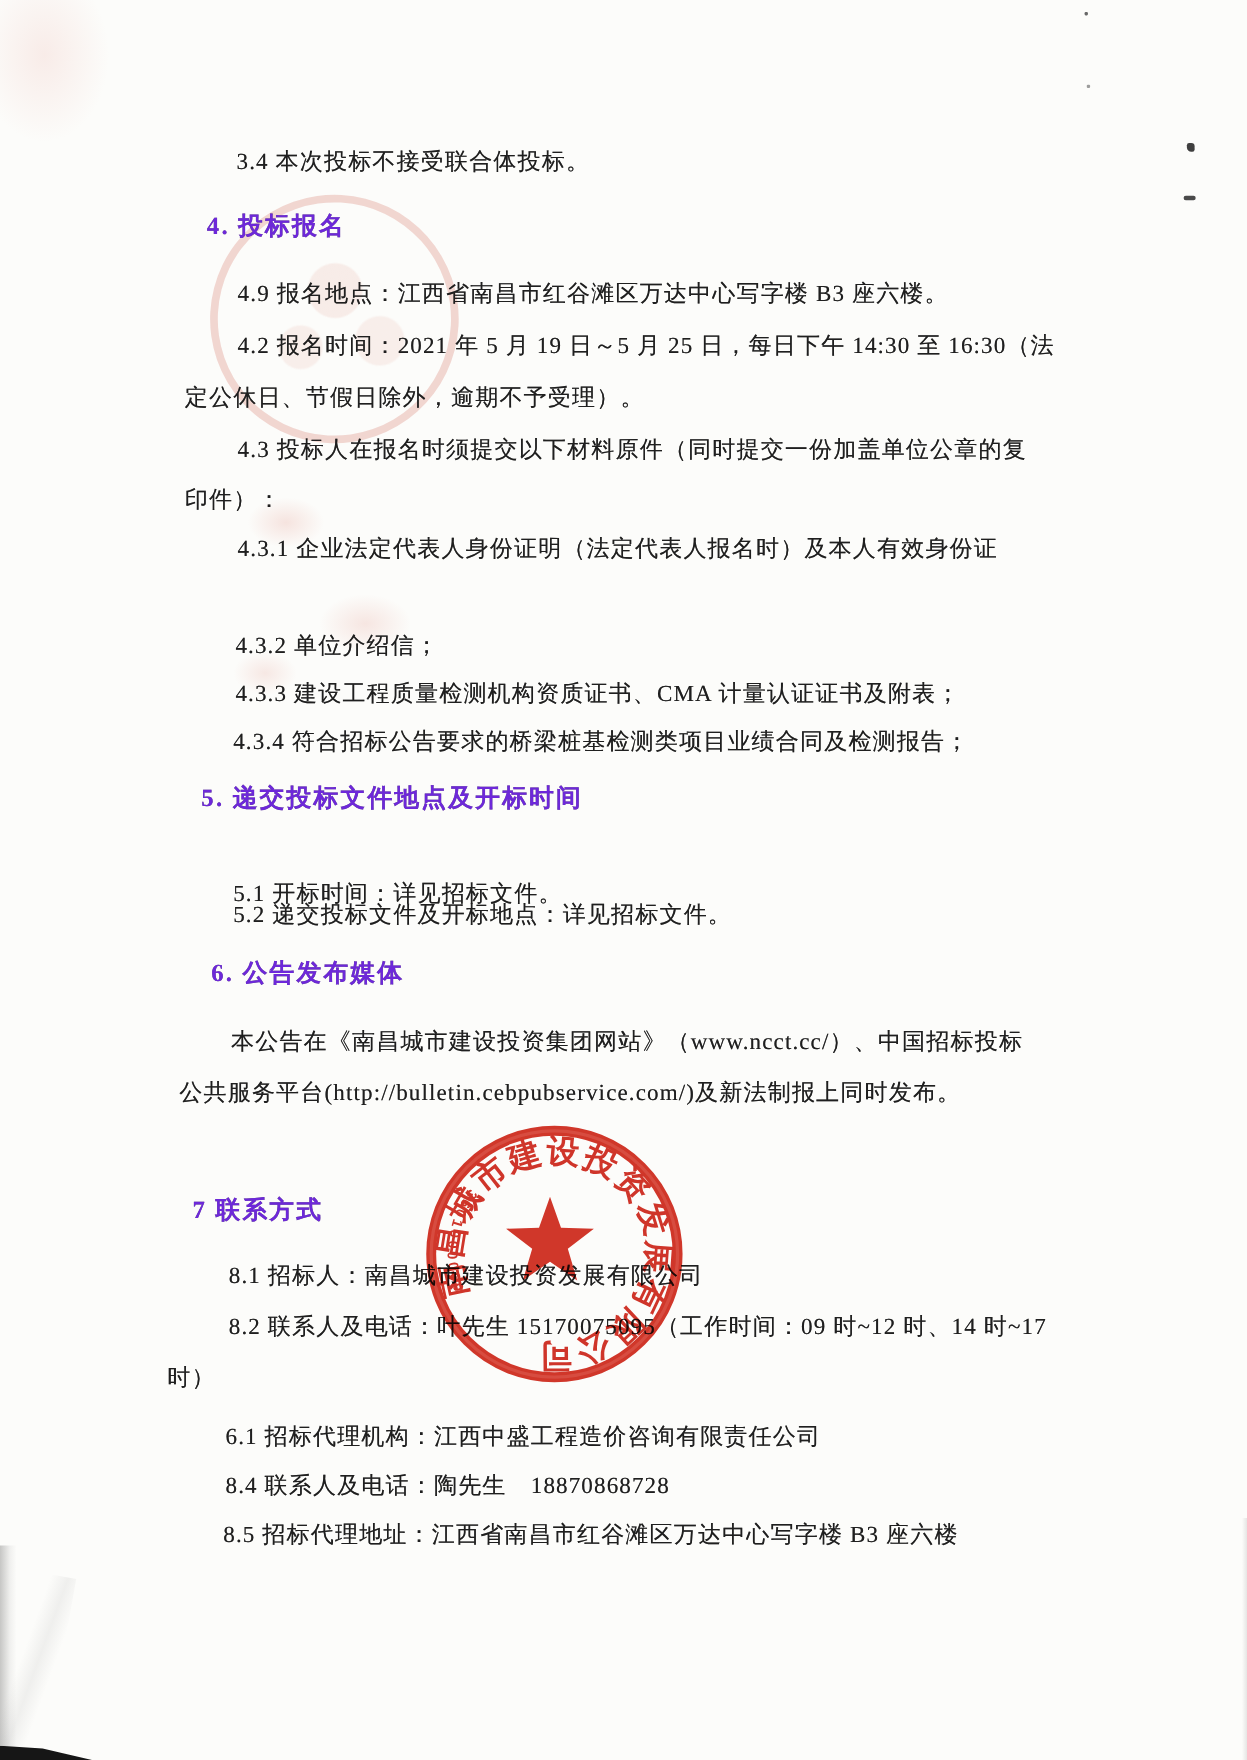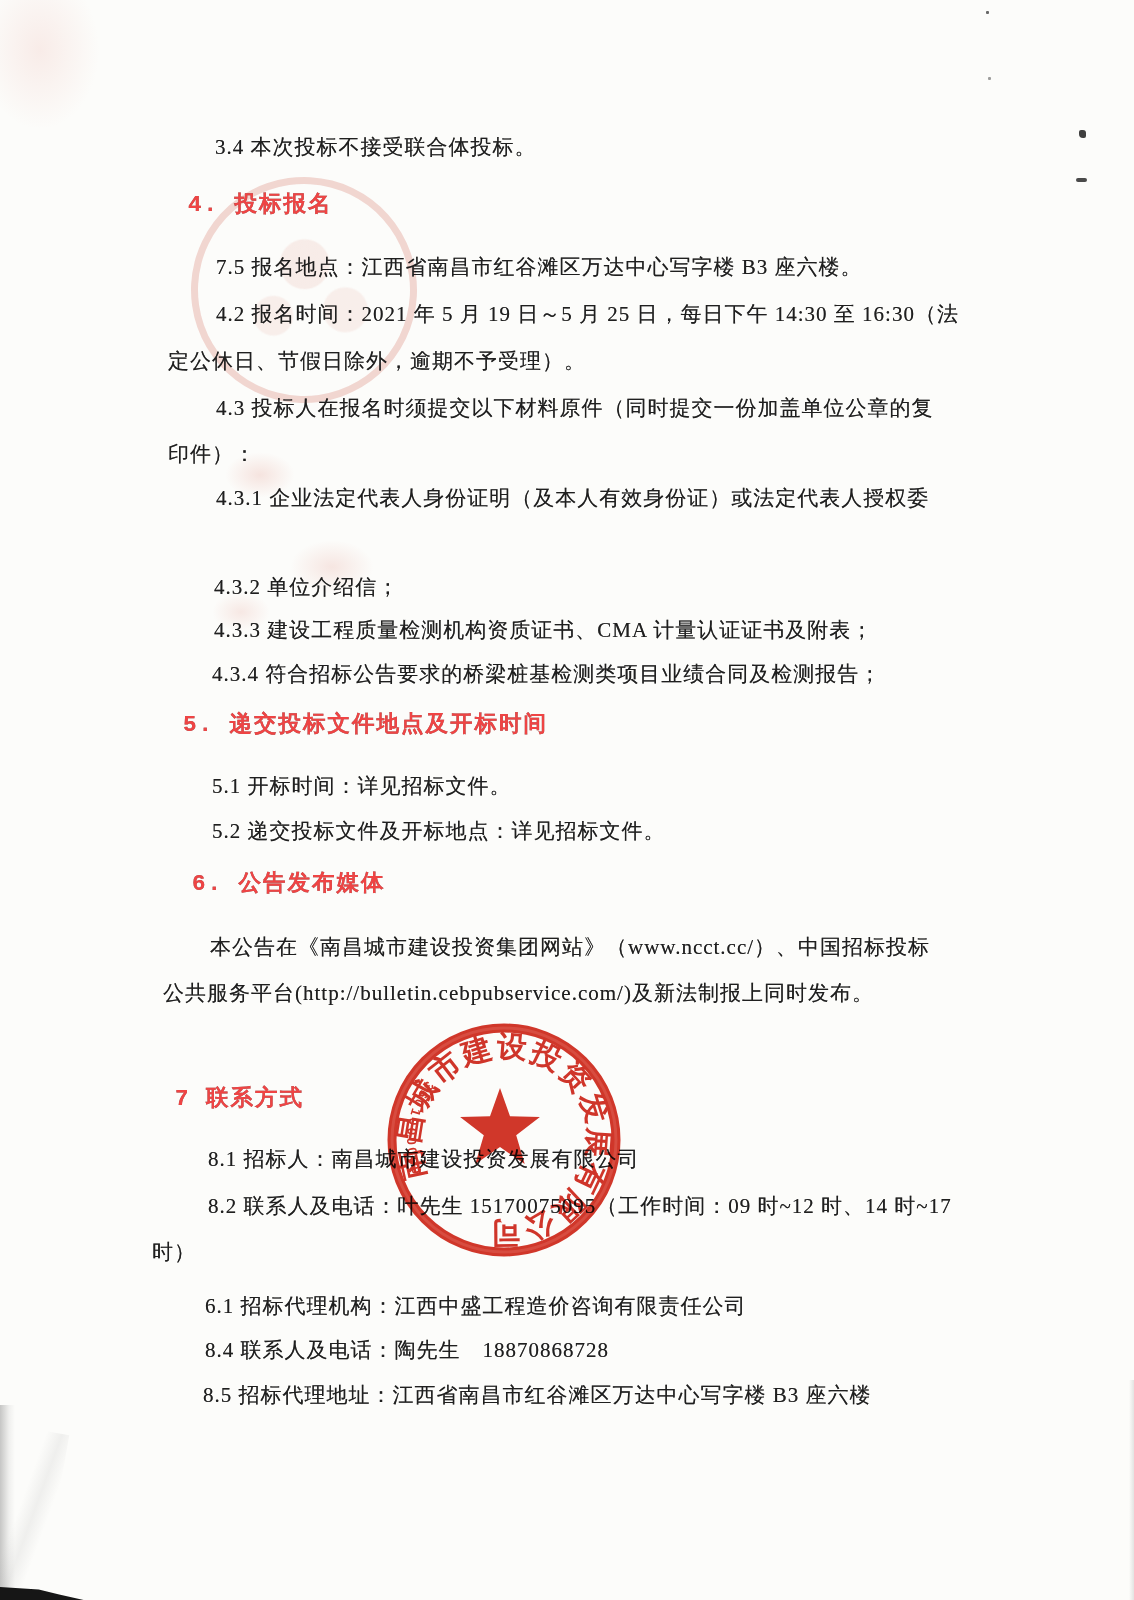--- a/index.html
+++ b/index.html
@@ -10,22 +10,22 @@
   }
   .page{position:absolute;inset:0;border-radius:25px;}
   .ln{
     position:absolute;
     font-family:"Liberation Serif","DejaVu Serif",serif;
     font-size:21px;color:#1f1f1f;letter-spacing:1px;
     white-space:pre;line-height:27px;
     text-shadow:0 0 .4px rgba(0,0,0,.55);
   }
   .h{
-    font-family:Liberation Mono, monospace;
-    font-weight:bold;font-size:22.5px;letter-spacing:2px;color:#ef4444;
+    font-family:Liberation Serif, serif;
+    font-weight:bold;font-size:22.5px;letter-spacing:2px;color:#6d28d9;
   }
   
   .ghost-stamp{
     position:absolute;left:191px;top:177px;width:212px;height:212px;
     border-radius:50%;
     border:7px solid rgba(214,126,112,0.30);
     background:
       radial-gradient(circle at 52% 38%, rgba(222,140,126,.14) 0 14%, transparent 15%),
       radial-gradient(circle at 34% 60%, rgba(222,140,126,.12) 0 10%, transparent 11%),
       radial-gradient(circle at 68% 62%, rgba(222,140,126,.12) 0 11%, transparent 12%);
@@ -74,31 +74,31 @@
 <div class="page">
 
   <div class="corner-smudge"></div>
   <div class="ghost-stamp"></div>
   <div class="ghost-blob gb1"></div>
   <div class="ghost-blob gb2"></div>
   <div class="ghost-blob gb3"></div>
 
   <div class="ln" style="left:215px;top:134px">3.4 本次投标不接受联合体投标。</div>
   <div class="ln h" style="left:188px;top:192px">4. 投标报名</div>
-  <div class="ln" style="left:216px;top:254px">7.5 报名地点：江西省南昌市红谷滩区万达中心写字楼 B3 座六楼。</div>
+  <div class="ln" style="left:216px;top:254px">4.9 报名地点：江西省南昌市红谷滩区万达中心写字楼 B3 座六楼。</div>
   <div class="ln" style="left:216px;top:301px">4.2 报名时间：2021 年 5 月 19 日～5 月 25 日，每日下午 14:30 至 16:30（法</div>
   <div class="ln" style="left:168px;top:348px">定公休日、节假日除外，逾期不予受理）。</div>
   <div class="ln" style="left:216px;top:395px">4.3 投标人在报名时须提交以下材料原件（同时提交一份加盖单位公章的复</div>
   <div class="ln" style="left:168px;top:441px">印件）：</div>
-  <div class="ln" style="left:216px;top:485px">4.3.1 企业法定代表人身份证明（及本人有效身份证）或法定代表人授权委</div>
+  <div class="ln" style="left:216px;top:485px">4.3.1 企业法定代表人身份证明（法定代表人报名时）及本人有效身份证</div>
   <div class="ln" style="left:214px;top:574px">4.3.2 单位介绍信；</div>
   <div class="ln" style="left:214px;top:617px">4.3.3 建设工程质量检测机构资质证书、CMA 计量认证证书及附表；</div>
   <div class="ln" style="left:212px;top:661px">4.3.4 符合招标公告要求的桥梁桩基检测类项目业绩合同及检测报告；</div>
   <div class="ln h" style="left:183px;top:712px">5. 递交投标文件地点及开标时间</div>
-  <div class="ln" style="left:212px;top:773px">5.1 开标时间：详见招标文件。</div>
+  <div class="ln" style="left:212px;top:799px">5.1 开标时间：详见招标文件。</div>
   <div class="ln" style="left:212px;top:818px">5.2 递交投标文件及开标地点：详见招标文件。</div>
   <div class="ln h" style="left:192px;top:871px">6. 公告发布媒体</div>
   <div class="ln" style="left:163px;top:980px">公共服务平台(http://bulletin.cebpubservice.com/)及新法制报上同时发布。</div>
   <div class="ln" style="left:210px;top:934px">本公告在《南昌城市建设投资集团网站》（www.ncct.cc/）、中国招标投标</div>
   <div class="ln h" style="left:175px;top:1086px">7 联系方式</div>
   <div class="ln" style="left:208px;top:1146px">8.1 招标人：南昌城市建设投资发展有限公司</div>
   <div class="ln" style="left:208px;top:1193px">8.2 联系人及电话：叶先生 15170075095（工作时间：09 时~12 时、14 时~17</div>
   <div class="ln" style="left:152px;top:1239px">时）</div>
   <div class="ln" style="left:205px;top:1293px">6.1 招标代理机构：江西中盛工程造价咨询有限责任公司</div>
   <div class="ln" style="left:205px;top:1337px">8.4 联系人及电话：陶先生　18870868728</div>

